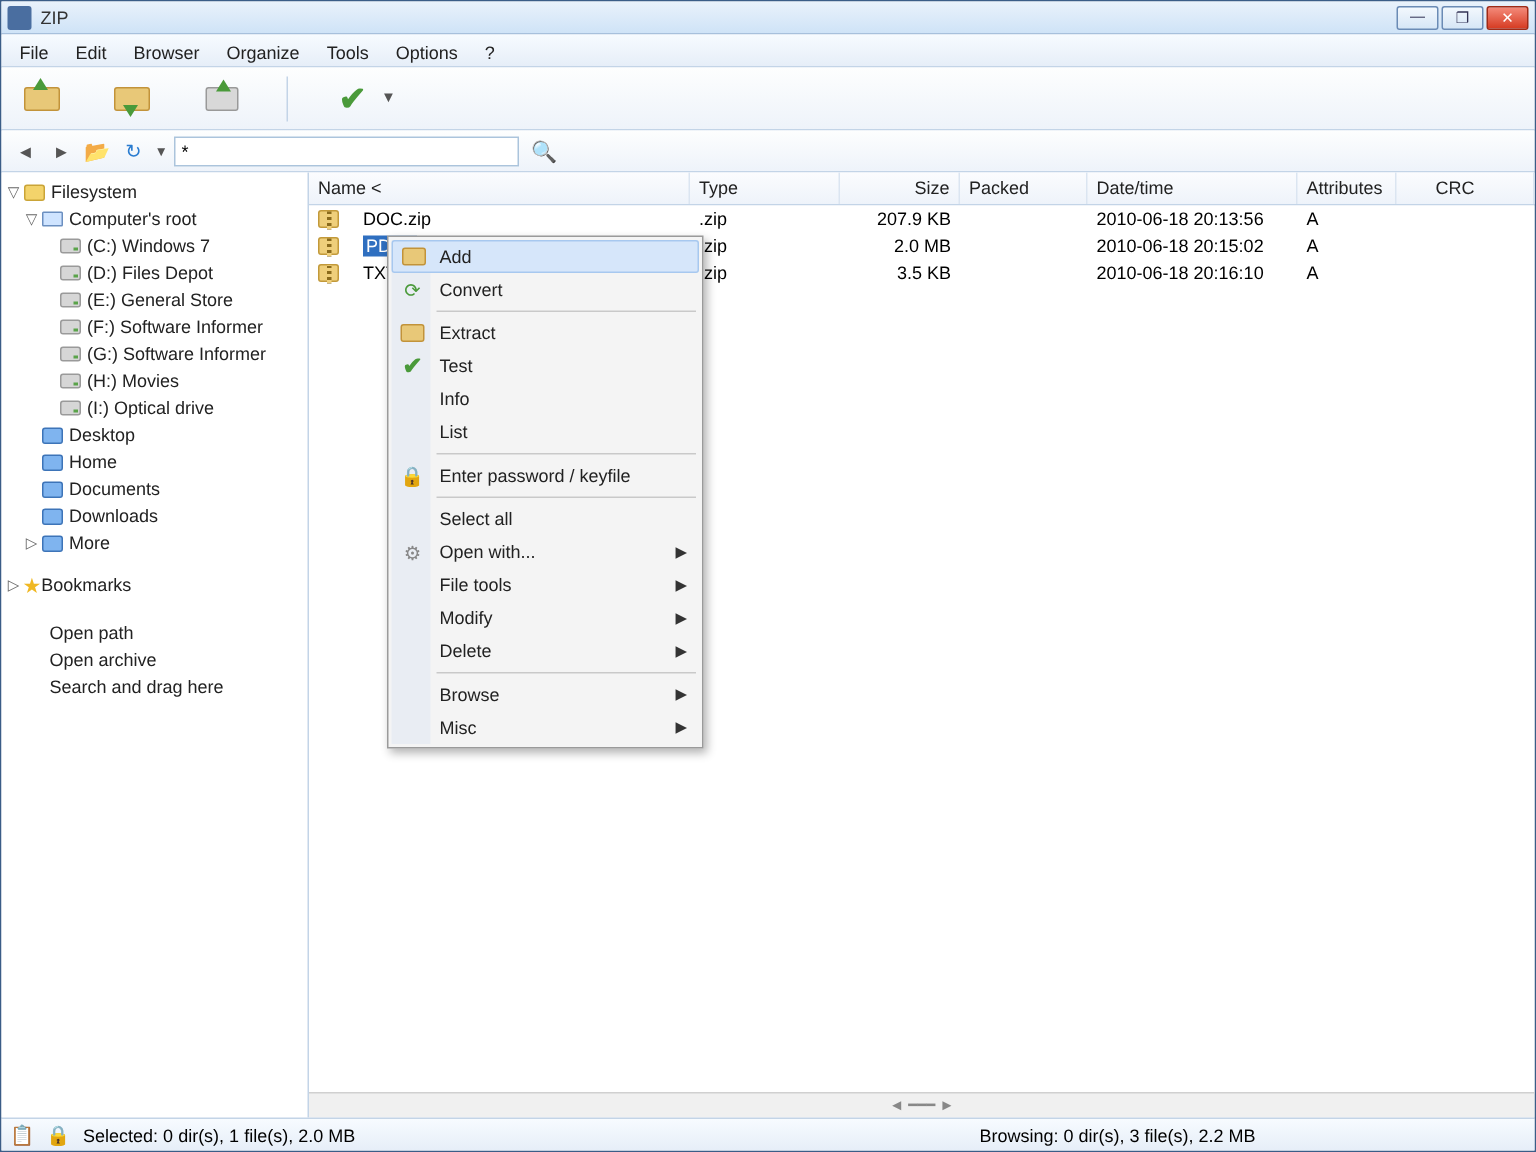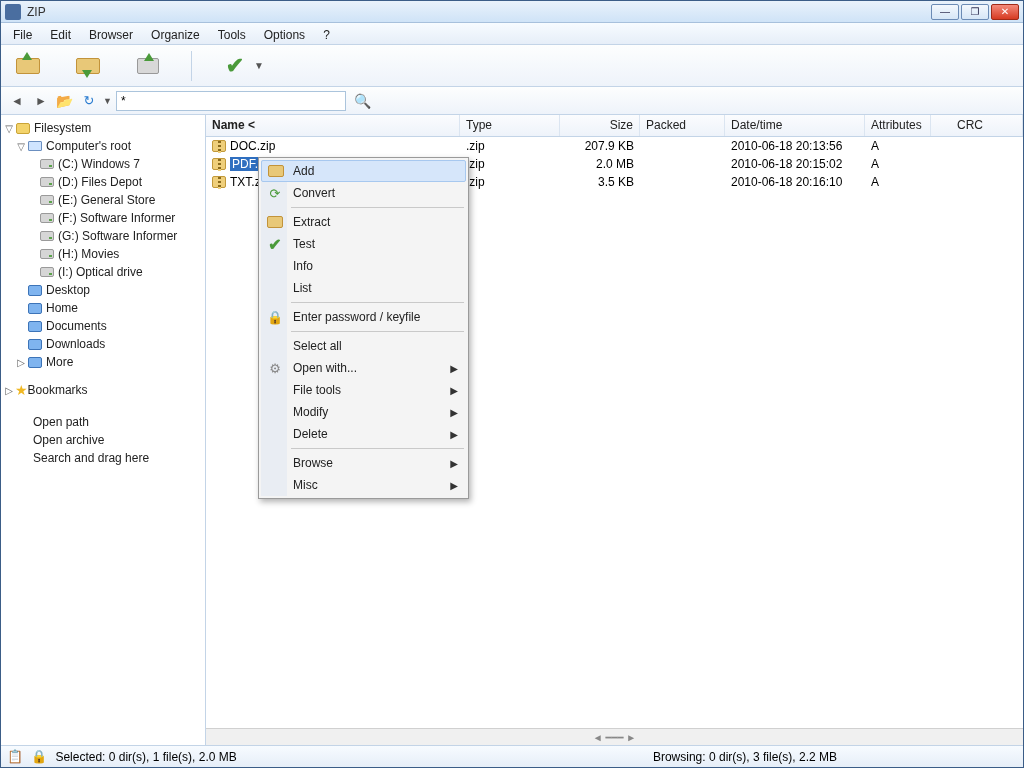--- a/index.html
+++ b/index.html
@@ -48,31 +48,31 @@
   .ic-drive { background:#d6d6d6; border:1px solid #9a9a9a; border-radius:2px; width:14px;height:10px; position:relative; }
   .ic-drive::after{content:"";position:absolute;right:1px;bottom:1px;width:3px;height:2px;background:#5aa34a;}
   .ic-comp { background:#cfe4ff;border:1px solid #6b8fc0;width:14px;height:10px;border-radius:1px; }
   .ic-star { color:#f0b823; font-size:14px; }
   .ic-blue { background:#7fb4ef;border:1px solid #3d74b8;width:14px;height:11px;border-radius:2px; }
   .sidebar-plain { padding-left:30px; color:#222; line-height:18px; }
   
   .listpane { flex:1; display:flex; flex-direction:column; min-width:0; }
   .list-header { height:22px; background:linear-gradient(#fbfcfe,#eef3fa); display:flex; border-bottom:1px solid #c3d4e7; }
   .col { border-right:1px solid #dbe5f1; padding:3px 6px; color:#222; }
-  .col.name { width:254px;font-weight:bold; }
+  .col.name { width:254px; }
   .col.type { width:100px; }
   .col.size { width:80px; text-align:right; }
   .col.packed { width:85px; text-align:left; }
   .col.date { width:140px; }
   .col.attr { width:66px; }
   .col.crc { flex:1;margin-left:20px; }
   .list-body { flex:1; overflow:auto; position:relative; background:#fff; }
   .row { display:flex; height:18px; align-items:center; }
   .row .cell { padding:0 6px; }
-  .row .cname { width:254px; display:flex; align-items:center; gap:4px; }
+  .row .cname { width:254px; display:flex; align-items:center; gap:16px; }
   .row .ctype { width:100px; }
   .row .csize { width:80px; text-align:right; }
   .row .cpacked { width:85px; }
   .row .cdate { width:140px; }
   .row .cattr { width:66px; }
   .row.selected .cname-text { background:#2f6fc0; color:#fff; padding:0 2px; }
   .ic-zip { width:14px;height:12px;background:#efcf7b;border:1px solid #c2993a;border-radius:2px;position:relative; }
   .ic-zip::after{content:"";position:absolute;left:5px;top:0;width:3px;height:12px;background:repeating-linear-gradient(#8a6a1c 0 2px,#efcf7b 2px 4px);}
   
   .ctxmenu { position:absolute; top:20px; left:52px; width:211px; background:#f4f4f4; border:1px solid #9a9a9a; box-shadow: 2px 3px 6px rgba(0,0,0,.3); padding:2px; }

